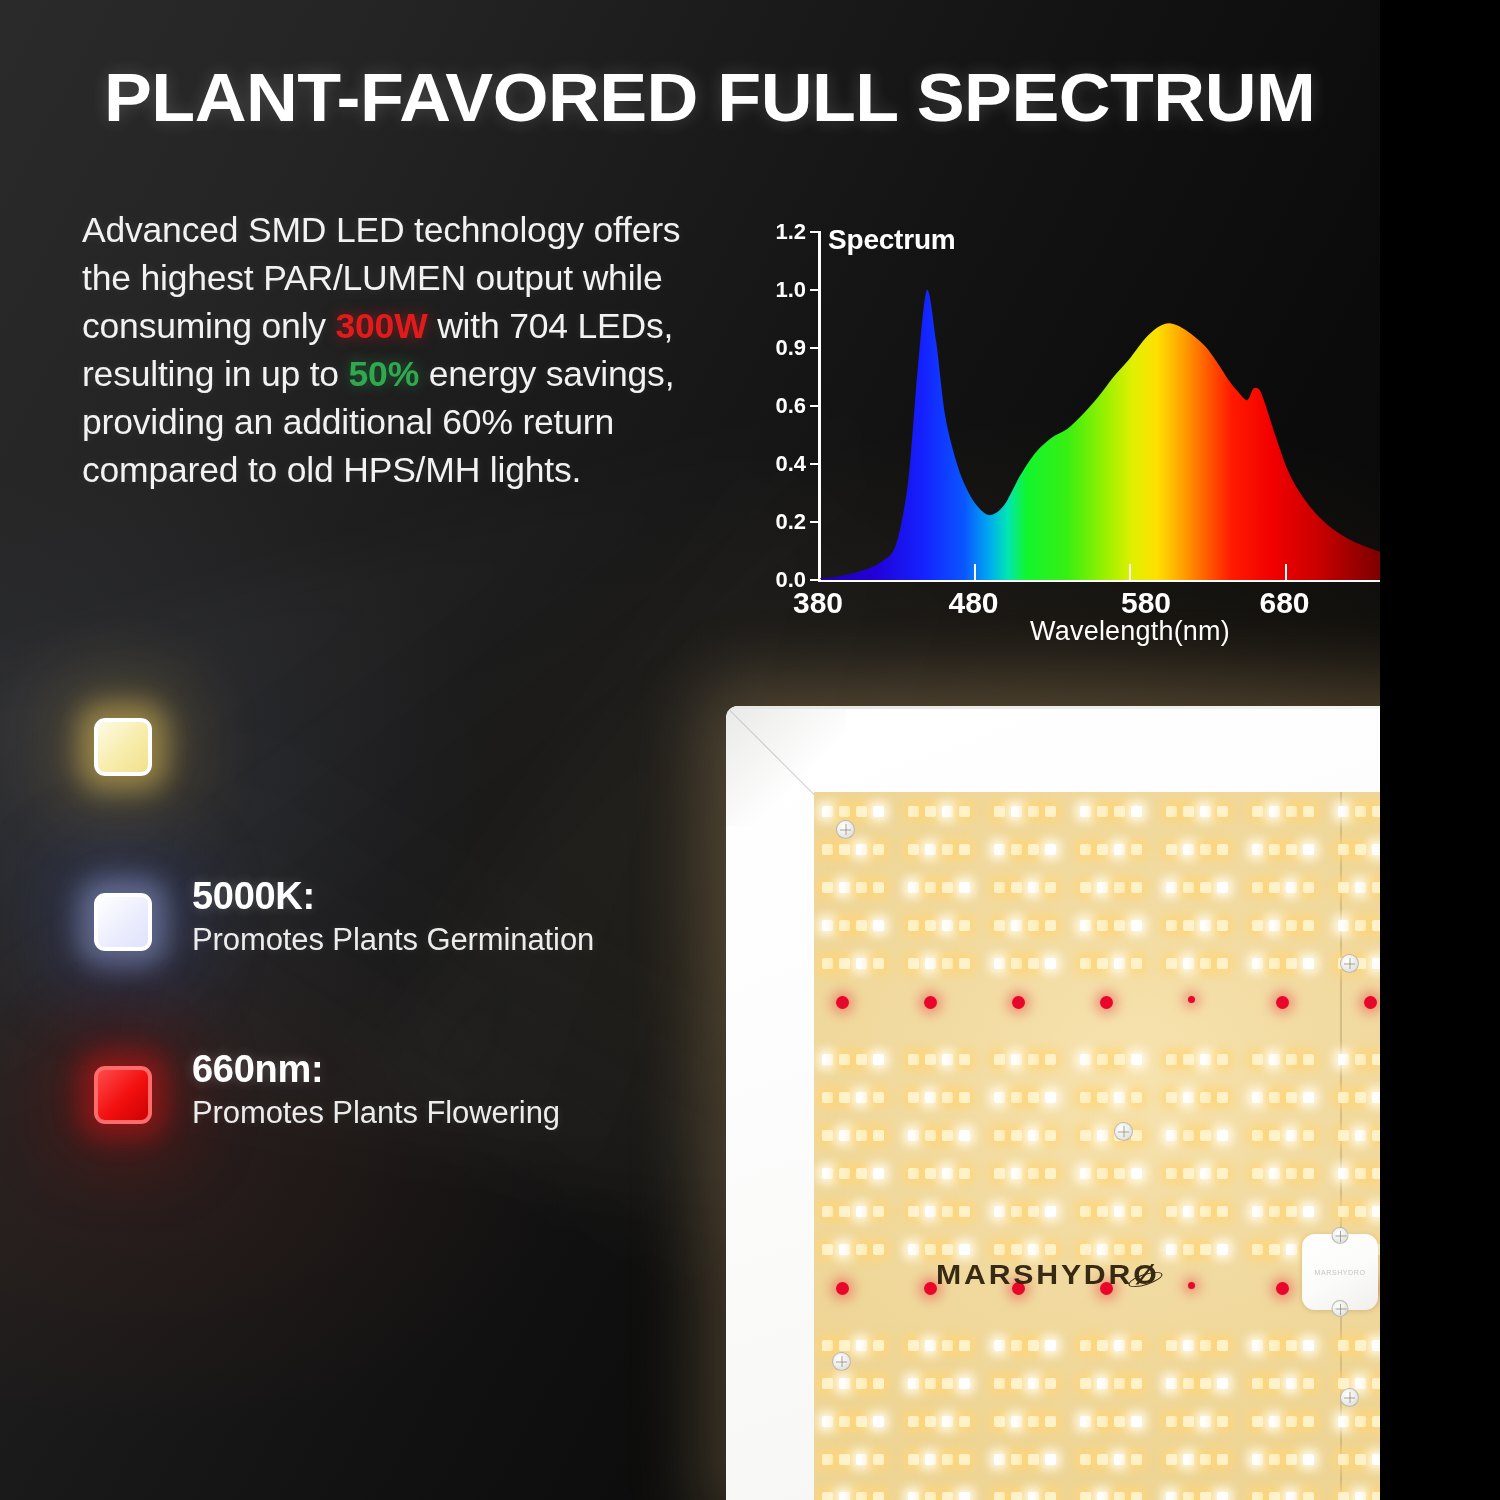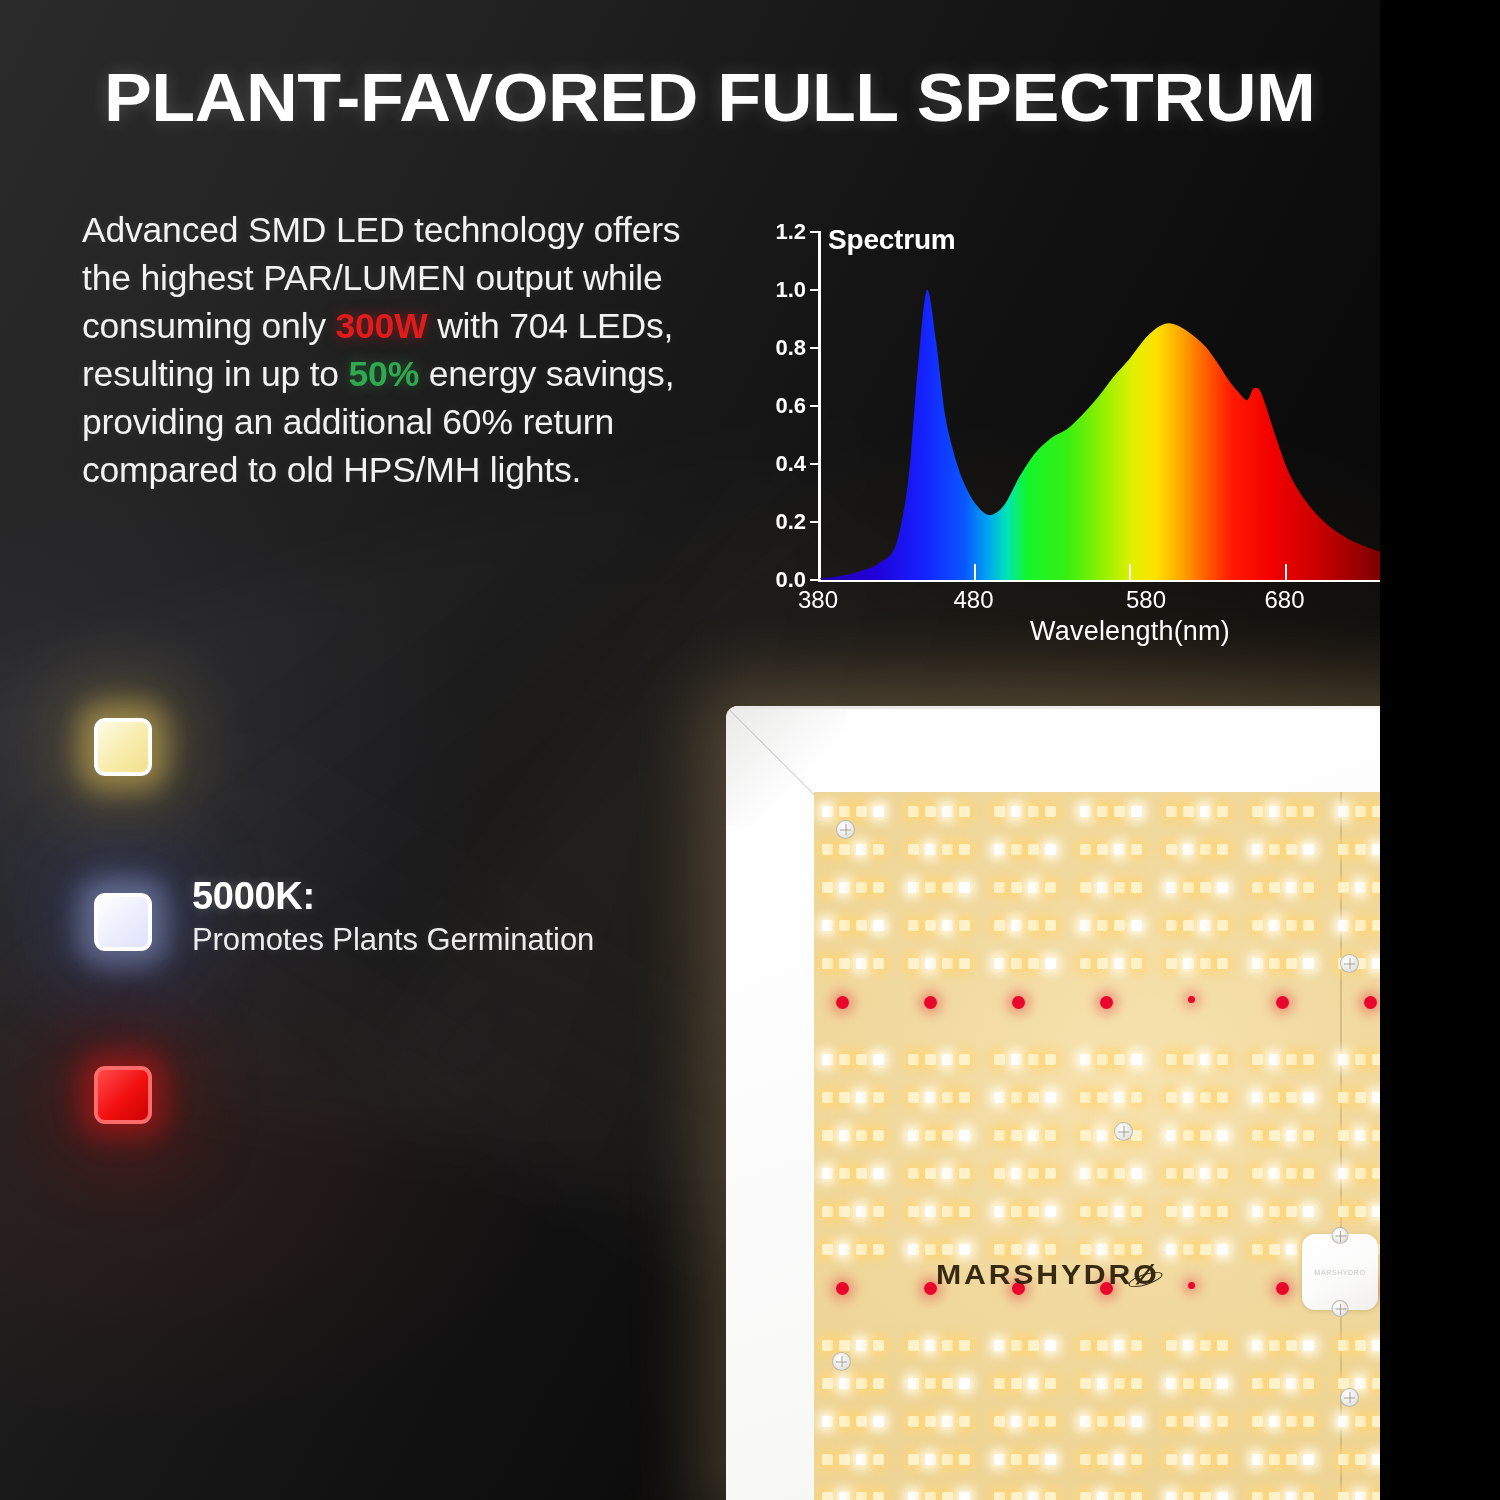--- a/index.html
+++ b/index.html
@@ -134,22 +134,22 @@
     position: absolute;
     top: 352px;
     width: 2px;
     height: 18px;
     background: #fff;
   }
   .xlabel {
     position: absolute;
     top: 374px;
     color: #ffffff;
-    font-size: 24px;
-    font-weight: 400;
+    font-size: 30px;
+    font-weight: 700;
     transform: translateX(-50%);
     white-space: nowrap;
   }
   .axis-caption {
     position: absolute;
     left: 56px;
     width: 624px;
     top: 404px;
     text-align: center;
     color: #ffffff;
@@ -371,21 +371,21 @@
 
   <div class="chart-wrap">
 
     <div class="chart-title">Spectrum</div>
 
     <div class="ylabels">
         <div class="ylabel" style="top: 368px;">0.0</div>
         <div class="ylabel" style="top: 310px;">0.2</div>
         <div class="ylabel" style="top: 252px;">0.4</div>
         <div class="ylabel" style="top: 194px;">0.6</div>
-        <div class="ylabel" style="top: 136px;">0.8</div>
+        <div class="ylabel" style="top: 136px;">0.9</div>
         <div class="ylabel" style="top: 78px;">1.0</div>
         <div class="ylabel" style="top: 20px;">1.2</div>
       </div>
     <div class="axis-line y-axis"></div>
     <div class="axis-line x-axis"></div>
 
     <div class="plot">
       <svg viewBox="0 0 622 348" preserveAspectRatio="none">
         <defs>
           <linearGradient id="specgrad" x1="0" y1="0" x2="1" y2="0">
@@ -443,20 +443,24 @@
   <div class="led-row" style="top:875px">
     <div class="led-chip chip-5000"></div>
     <div class="led-text">
       <div class="led-head">5000K:</div>
       <div class="led-desc">Promotes Plants Germination</div>
     </div>
   </div>
 
   <div class="led-row" style="top:1048px">
     <div class="led-chip chip-660"></div>
+    <div class="led-text">
+      <div class="led-head">660nm:</div>
+      <div class="led-desc">Promotes Plants Flowering</div>
+    </div>
   </div>
 
 
   <div class="panel">
     <div class="panel-edge-top"></div>
     <div class="panel-bevel"></div>
 
     <div class="pcb">
       <div class="pcb-seam" style="left:526px"></div>
 

